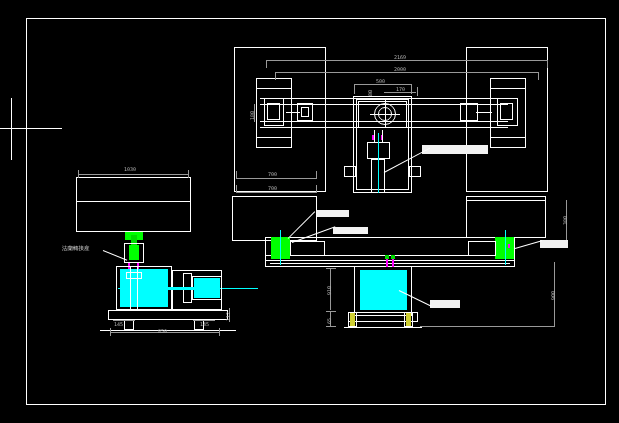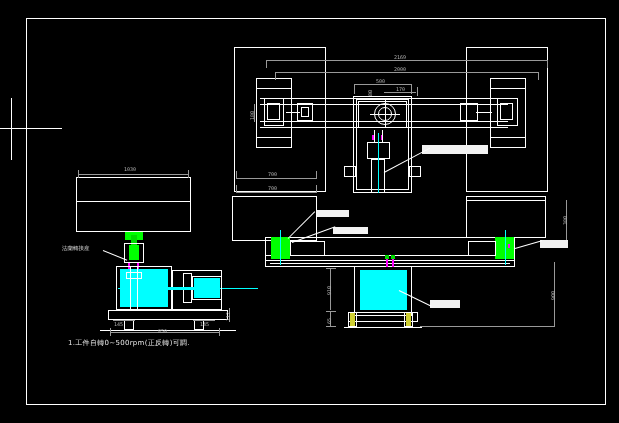--- a/index.html
+++ b/index.html
@@ -271,16 +271,15 @@
     <div class="ln hl gray" style="left:110px;top:332px;width:110px;height:1px;"></div>
     <div class="ln vl gray" style="left:110px;top:328px;width:1px;height:8px;"></div>
     <div class="ln vl gray" style="left:219px;top:328px;width:1px;height:8px;"></div>
     <div class="dim" style="left:158px;top:329px;">850</div>
 
     <div class="anno" style="left:62px;top:245px;">法蘭轉接座</div>
     <div class="leader" style="left:103px;top:250px;width:26px;transform:rotate(22deg);"></div>
   </div>
 
   <div id="notes">
-    <div class="item">1.工件自轉0~500rpm(正反轉)可調.</div>
   </div>
 
 </div>
 
 </body></html>

